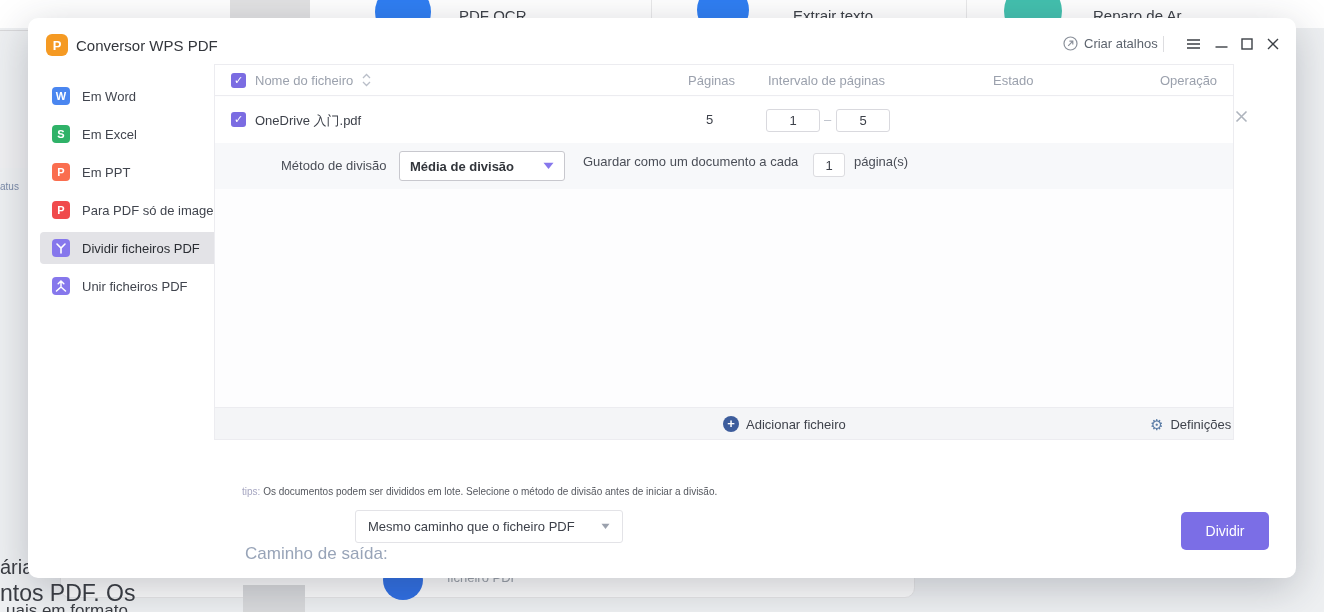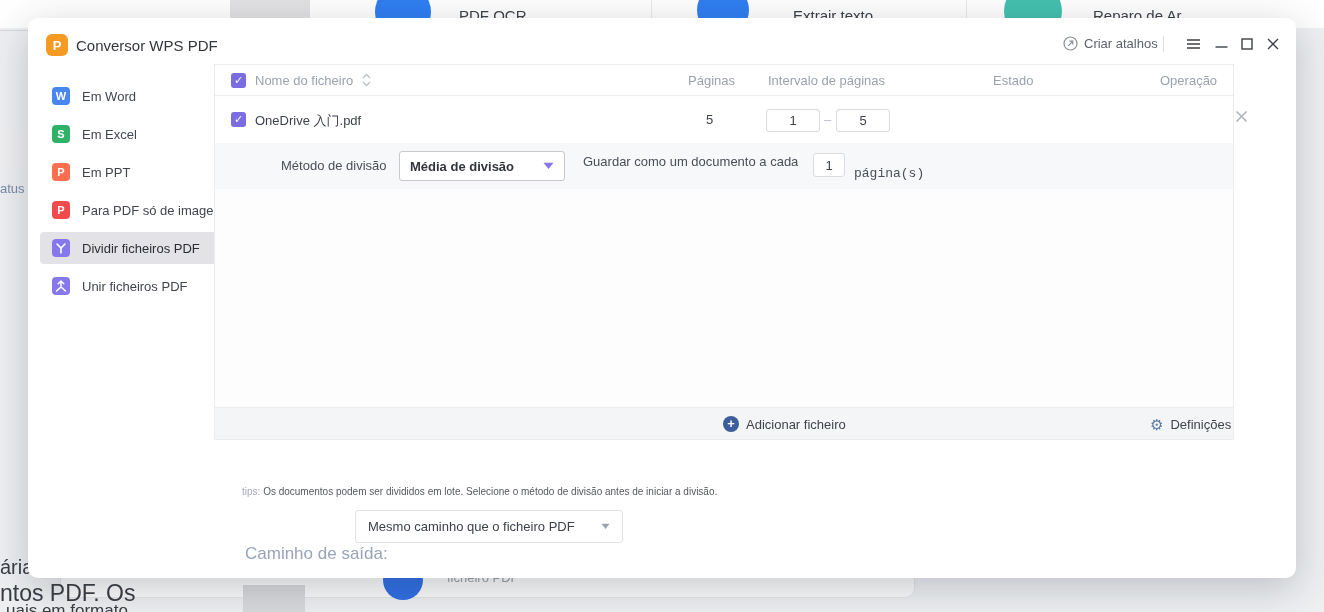--- a/index.html
+++ b/index.html
@@ -101,21 +101,21 @@
   <div class="abs bg-cardlabel" style="left:459px; top:7px;">PDF OCR</div>
 
   <div class="abs bg-circle" style="left:697px; top:-16px; width:52px; height:52px; background:#2f7ef2;"></div>
   <div class="abs bg-cardlabel" style="left:793px; top:7px;">Extrair texto</div>
 
   <div class="abs bg-circle" style="left:1004px; top:-18px; width:58px; height:58px; background:#43c0ae;"></div>
   <div class="abs bg-cardlabel" style="left:1093px; top:7px;">Reparo de Ar</div>
 
   <div class="abs" style="left:0; top:30px; width:28px; height:1px; background:#d8d8da; z-index:2;"></div>
   <div class="abs" style="left:0; top:130px; width:28px; height:38px; background:#f0f0f2; z-index:2;"></div>
-  <div class="abs" style="left:0; top:181px; font-size:13px; color:#7a8aa8; z-index:2;">atus</div>
+  <div class="abs" style="left:0; top:181px; font-size:10px; color:#7a8aa8; z-index:2;">atus</div>
 
   <div class="abs bg-bottom"></div>
   <div class="abs bg-card"></div>
   <div class="abs bg-circle" style="left:383px; top:560px; width:40px; height:40px; background:#2f6fe4; z-index:3;"></div>
   <div class="abs" style="left:447px; top:570px; font-size:13px; color:#9aa0a8; z-index:3;">ficheiro PDF</div>
   <div class="abs bg-grayblock"></div>
 
   <div class="abs bg-bigtext" style="left:0; top:556px; font-size:20px; z-index:5;">ária</div>
   <div class="abs bg-bigtext" style="left:0; top:580px; font-size:23px; z-index:5;">ntos PDF. Os</div>
   <div class="abs bg-bigtext" style="left:6px; top:601px; font-size:17px; z-index:5;">uais em formato</div>
@@ -225,21 +225,21 @@
       <div class="dropdown" style="left:184px; top:8px; width:166px; height:30px; padding:0 10px;">
         <span style="color:#32353b; font-weight:bold; font-size:13px;">Média de divisão</span>
         <span>
           <svg width="11" height="8" viewBox="0 0 11 8">
               <path d="M0.5 0.8 L5.5 7 L10.5 0.8 Z" fill="#8677ec"></path>
             </svg>
         </span>
       </div>
       <span style="position:absolute; left:368px; top:11px;">Guardar como um documento a cada</span>
       <input class="pagesinput" style="left: 598px; top: 10px;" value="1">
-      <span style="position:absolute; left:639px; top:23px;font-family:Liberation Mono, monospace;">página(s)</span>
+      <span style="position:absolute; left:639px; top:11px;">página(s)</span>
     </div>
 
     <div class="pbar">
       <div class="pbar-item" style="left:508px;">
         <span class="pluscirc">+</span>
         <span>Adicionar ficheiro</span>
       </div>
       <div class="pbar-item" style="left:935px;">
         <span style="color:#5a7ca6; font-size:15px; line-height:15px;">⚙</span>
         <span>Definições</span>
@@ -254,14 +254,15 @@
 
   <div class="abs out-label">Caminho de saída:</div>
   <div class="abs dropdown out-dd" style="padding:0 12px;">
     <span style="color:#3d414a; font-size:13px;">Mesmo caminho que o ficheiro PDF</span>
     <span>
       <svg width="9" height="7" viewBox="0 0 9 7">
           <path d="M0.5 0.8 L4.5 6 L8.5 0.8 Z" fill="#9ba1ad"></path>
         </svg>
     </span>
   </div>
+  <button class="abs btn-dividir">Dividir</button>
 
 </div>
 
 </body></html>

